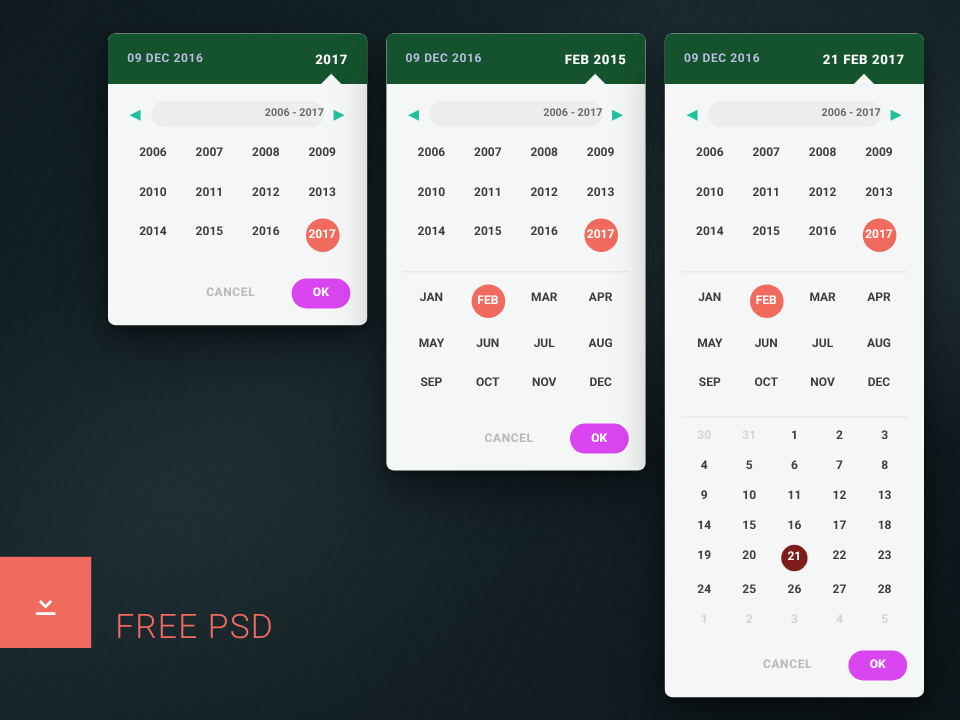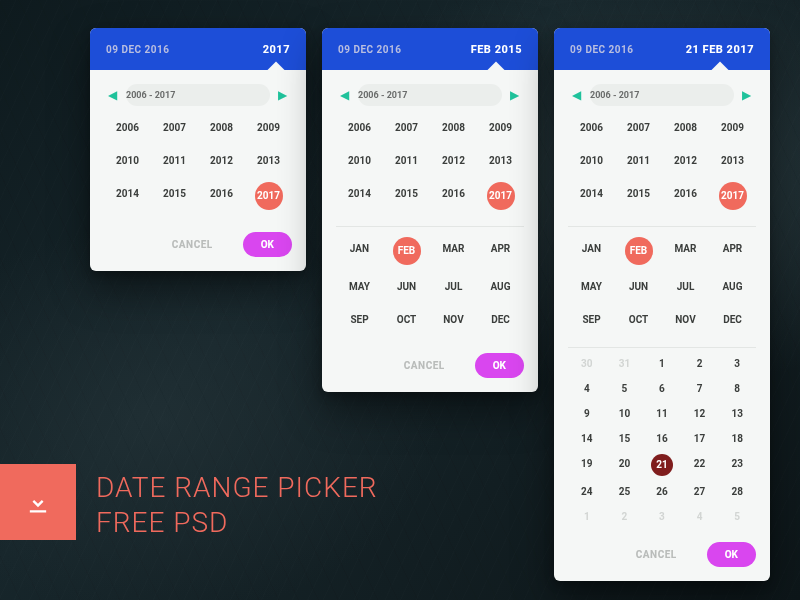--- a/index.html
+++ b/index.html
@@ -30,41 +30,41 @@
     background: #f5f7f6;
     border-radius: 6px;
     box-shadow: 0 18px 40px rgba(0,0,0,.45), 0 4px 10px rgba(0,0,0,.25);
     overflow: hidden;
   }
   .card1 { left: 90px;  top: 28px; width: 216px; }
   .card2 { left: 322px; top: 28px; width: 216px; }
   .card3 { left: 554px; top: 28px; width: 216px; }
 
   .hdr {
-    background: #1d4ed8;
+    background: #14532d;
     height: 42px;
     display: flex; align-items: center;
     padding: 0 16px;
     color: #fff;
     position: relative;
   }
   .hdr .from { flex: 1; font-size: 10px; font-weight: 700; letter-spacing: .5px; color: #b9bee0; }
   .hdr .to   { font-size: 11px; font-weight: 800; letter-spacing: .5px; }
   .pointer {
     position: absolute; bottom: -6px; width: 12px; height: 12px;
     background: #f5f7f6; transform: rotate(45deg);
   }
 
   .range-nav {
     display: flex; align-items: center; gap: 8px;
     padding: 14px 18px 4px;
   }
   .chev { width: 10px; font-size: 12px; color: #1fc29b; cursor: pointer; user-select: none; }
   .range-pill {
-    flex: 1; text-align: left;
+    flex: 1; text-align: right;
     background: #ebeeec;
     border-radius: 14px;
     font-size: 9px; font-weight: 700; color: #6a6c6b;
     padding: 6px 0;
   }
 
   .grid {
     display: grid; grid-template-columns: repeat(4,1fr);
     padding: 6px 14px 12px;
     row-gap: 10px;
@@ -291,17 +291,16 @@
       <span class="btn-ok">OK</span>
     </div>
   </div>
 
   <div class="download-badge">
     <svg viewBox="0 0 24 24">
         <path d="M12 3v10.6l3.3-3.3 1.4 1.4L12 16.4 7.3 11.7l1.4-1.4L12 13.6V3h0zM5 19h14v2H5z"></path>
       </svg>
   </div>
   <div class="promo">
-    <div>DATE RANGE PICKER</div>
     <div>FREE PSD</div>
   </div>
 
 </div>
 
 </body></html>

